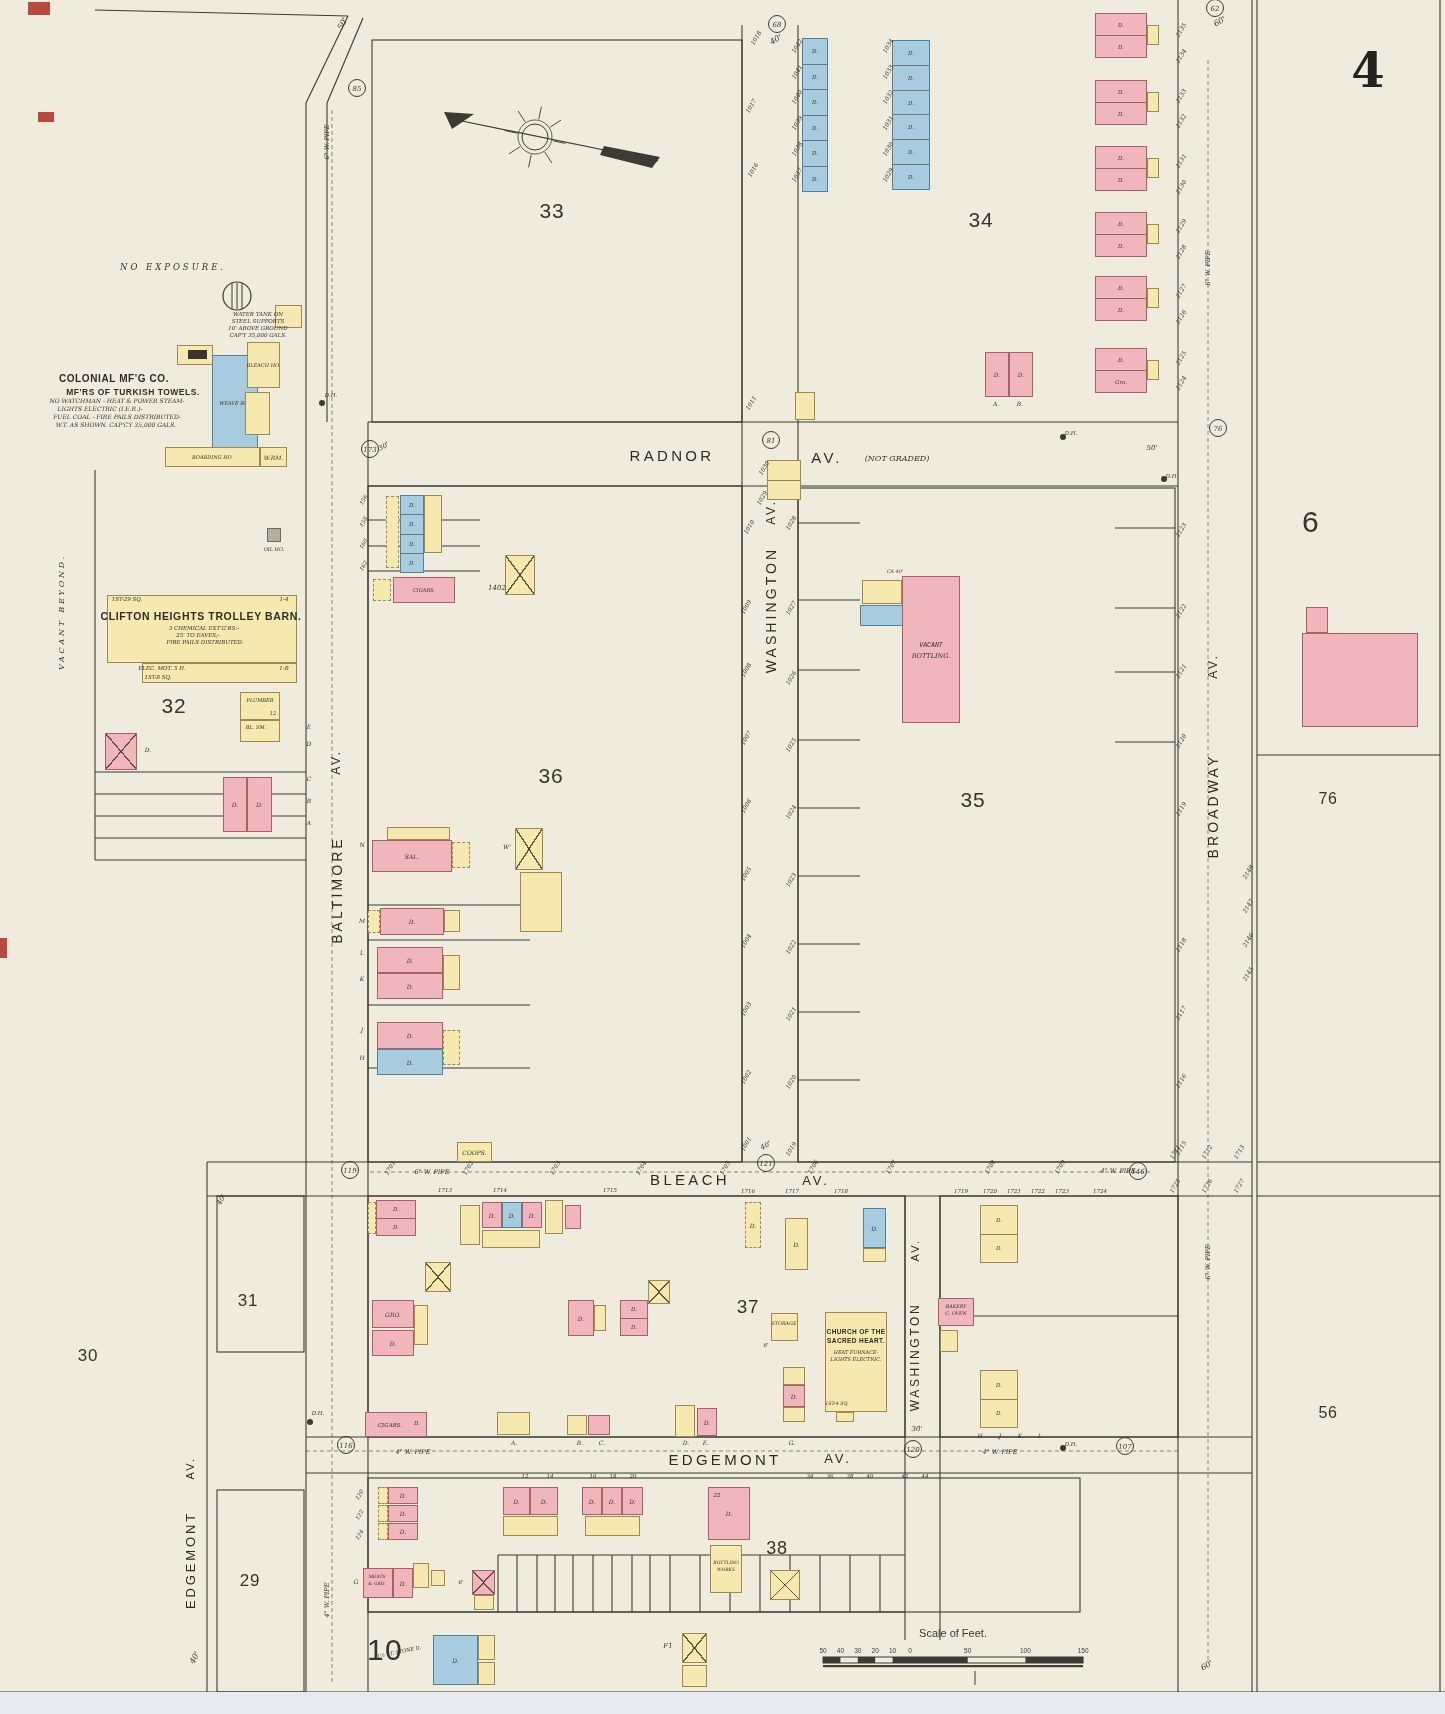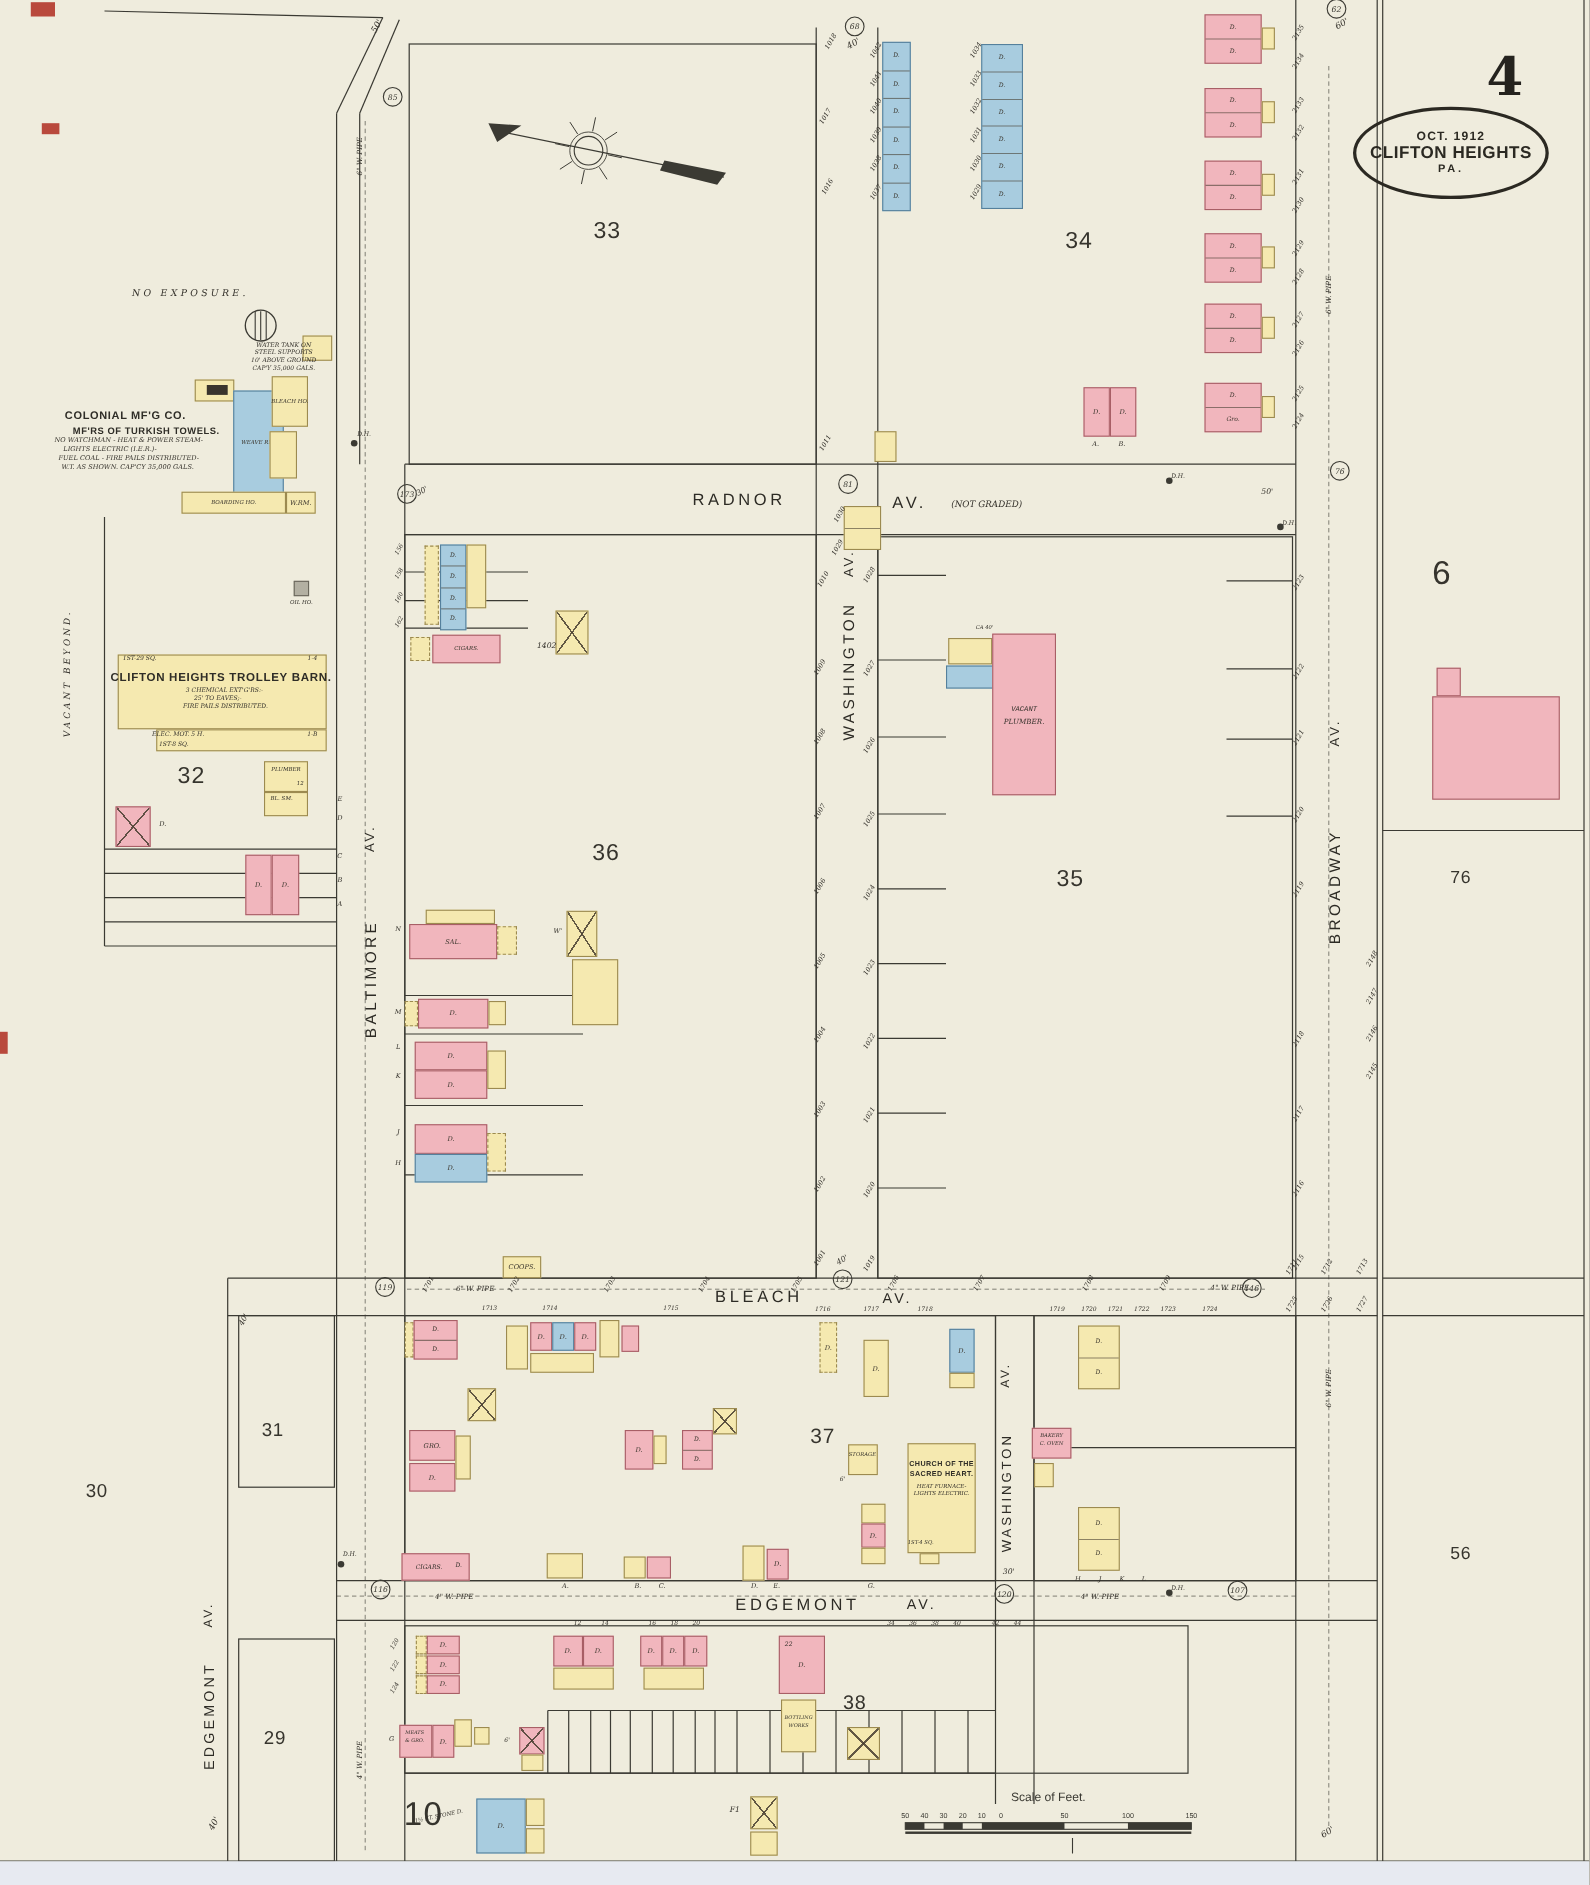--- a/index.html
+++ b/index.html
@@ -191,25 +191,20 @@
       <text x="823" y="1653" text-anchor="middle" font-size="6.5" fill="#3b3a33" font-family="&quot;Liberation Sans&quot;,sans-serif" font-style="normal">50</text>
       <text x="840.4" y="1653" text-anchor="middle" font-size="6.5" fill="#3b3a33" font-family="&quot;Liberation Sans&quot;,sans-serif" font-style="normal">40</text>
       <text x="857.8" y="1653" text-anchor="middle" font-size="6.5" fill="#3b3a33" font-family="&quot;Liberation Sans&quot;,sans-serif" font-style="normal">30</text>
       <text x="875.2" y="1653" text-anchor="middle" font-size="6.5" fill="#3b3a33" font-family="&quot;Liberation Sans&quot;,sans-serif" font-style="normal">20</text>
       <text x="892.6" y="1653" text-anchor="middle" font-size="6.5" fill="#3b3a33" font-family="&quot;Liberation Sans&quot;,sans-serif" font-style="normal">10</text>
       <text x="910" y="1653" text-anchor="middle" font-size="6.5" fill="#3b3a33" font-family="&quot;Liberation Sans&quot;,sans-serif" font-style="normal">0</text>
       <text x="967.7" y="1653" text-anchor="middle" font-size="6.5" fill="#3b3a33" font-family="&quot;Liberation Sans&quot;,sans-serif" font-style="normal">50</text>
       <text x="1025.4" y="1653" text-anchor="middle" font-size="6.5" fill="#3b3a33" font-family="&quot;Liberation Sans&quot;,sans-serif" font-style="normal">100</text>
       <text x="1083.1" y="1653" text-anchor="middle" font-size="6.5" fill="#3b3a33" font-family="&quot;Liberation Sans&quot;,sans-serif" font-style="normal">150</text>
     </svg>
-  <div class="stamp">
-    <div class="stamp-date">OCT. 1912</div>
-    <div class="stamp-city">CLIFTON HEIGHTS</div>
-    <div class="stamp-state">PA.</div>
-  </div>
   <div class="sheetnum">4</div>
   <div class="strip"></div>
 <div class="bld c-y" style="left: 177px; top: 345px; width: 36px; height: 20px;">
       <div class="innerdark"></div>
     </div>
     <div class="bld c-b" style="left: 212px; top: 355px; width: 46px; height: 95px;">
       <span class="bl" style="font-size: 5px;">WEAVE RM.</span>
     </div>
     <div class="bld c-y" style="left: 247px; top: 342px; width: 33px; height: 46px;">
       <span class="bl" style="font-size: 5px;">BLEACH HO.</span>
@@ -632,21 +627,21 @@
     <div class="lbl f-b" style="left: 856px; top: 1332px; font-size: 6.5px; --r: 0deg;">CHURCH OF THE</div>
     <div class="lbl f-b" style="left: 856px; top: 1341px; font-size: 6.5px; --r: 0deg;">SACRED HEART.</div>
     <div class="lbl f-i" style="left: 856px; top: 1352px; font-size: 5px; --r: 0deg;">HEAT FURNACE-</div>
     <div class="lbl f-i" style="left: 856px; top: 1359px; font-size: 5px; --r: 0deg;">LIGHTS ELECTRIC.</div>
     <div class="lbl f-i" style="left: 837px; top: 1404px; font-size: 4.8px; --r: 0deg;">1ST-4 SQ.</div>
     <div class="lbl f-i" style="left: 784px; top: 1324px; font-size: 4.8px; --r: 0deg;">STORAGE</div>
     <div class="lbl f-i" style="left: 766px; top: 1346px; font-size: 5.5px; --r: 0deg;">6'</div>
     <div class="lbl f-i" style="left: 956px; top: 1307px; font-size: 4.8px; --r: 0deg;">BAKERY</div>
     <div class="lbl f-i" style="left: 956px; top: 1314px; font-size: 4.8px; --r: 0deg;">C. OVEN</div>
     <div class="lbl f-i" style="left: 931px; top: 646px; font-size: 6.5px; font-family: Liberation Mono, monospace; --r: 0deg;">VACANT</div>
-    <div class="lbl f-i" style="left: 931px; top: 656px; font-size: 6.5px; --r: 0deg;">PLUMBER.</div>
+    <div class="lbl f-i" style="left: 931px; top: 656px; font-size: 6.5px; --r: 0deg;">BOTTLING.</div>
     <div class="lbl f-i" style="left: 895px; top: 572px; font-size: 4.8px; --r: 0deg;">CA 40'</div>
     <div class="lbl f-i" style="left: 514px; top: 1443px; font-size: 6px; --r: 0deg;">A.</div>
     <div class="lbl f-i" style="left: 580px; top: 1443px; font-size: 6px; --r: 0deg;">B.</div>
     <div class="lbl f-i" style="left: 602px; top: 1443px; font-size: 6px; --r: 0deg;">C.</div>
     <div class="lbl f-i" style="left: 686px; top: 1443px; font-size: 6px; --r: 0deg;">D.</div>
     <div class="lbl f-i" style="left: 706px; top: 1443px; font-size: 6px; --r: 0deg;">E.</div>
     <div class="lbl f-i" style="left: 792px; top: 1443px; font-size: 6px; --r: 0deg;">G.</div>
     <div class="lbl f-i" style="left: 980px; top: 1436px; font-size: 6px; --r: 0deg;">H</div>
     <div class="lbl f-i" style="left: 1000px; top: 1436px; font-size: 6px; --r: 0deg;">J</div>
     <div class="lbl f-i" style="left: 1020px; top: 1436px; font-size: 6px; --r: 0deg;">K</div>

